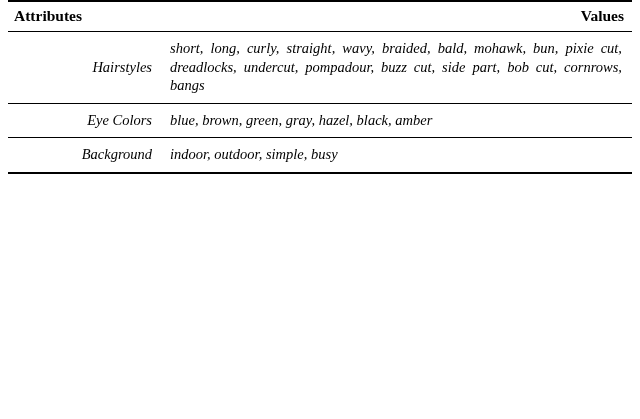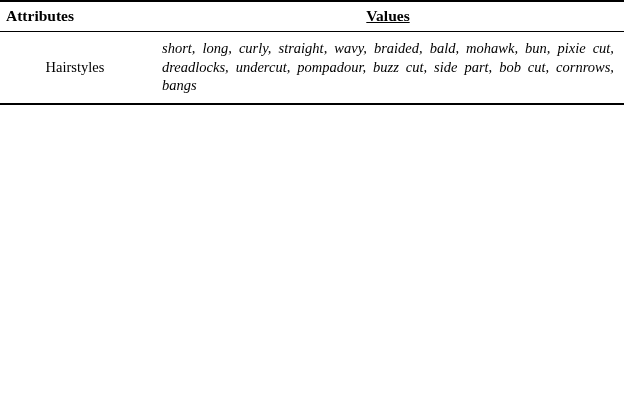--- a/index.html
+++ b/index.html
@@ -10,21 +10,21 @@
   body {
     width: 640px;
     height: 419px;
     font-family: "Liberation Serif", serif;
     color: #000000;
     overflow: hidden;
   }
   .table-wrap {
     width: 564px;
     box-sizing: border-box;
-    padding: 0 0;
+    padding: 0 8px;
   }
   table.attr-table {
     border-collapse: collapse;
     width: 624px;
     table-layout: fixed;
     font-size: 14.5px;
   }
   table.attr-table col.c-attr { width: 152px; }
   table.attr-table col.c-vals { width: 472px; }
 
@@ -34,36 +34,36 @@
     border-bottom: 1px solid #000;
     padding: 5px 8px 6px 8px;
     font-weight: bold;
     font-size: 15.5px;
   }
   tr.head-row th.attr-head {
     text-align: left;
     padding-left: 6px;
   }
   tr.head-row th.vals-head {
-    text-align: center;
-    text-decoration: underline;
+    text-align: right;
   }
   tbody tr td {
     border-bottom: 0.9px solid #000;
     vertical-align: middle;
     padding: 7px 8px 8px 8px;
     line-height: 1.28;
   }
   tbody tr:last-child td {
     border-bottom: 2.2px solid #000;
   }
   td.attr-cell {
-    text-align: center;
+    text-align: right;
     padding-left: 6px;
     white-space: pre-line;
+    font-style: italic;
   }
   td.vals-cell {
     text-align: justify;
     text-align-last: left;
     padding-right: 10px;
     padding-left: 10px;
     font-style: italic;
   }
 </style>
 </head>
@@ -79,15 +79,23 @@
       <tr class="head-row">
         <th class="attr-head">Attributes</th>
         <th class="vals-head">Values</th>
       </tr>
     </thead>
     <tbody>
       <tr>
         <td class="attr-cell">Hairstyles</td>
         <td class="vals-cell">short, long, curly, straight, wavy, braided, bald, mohawk, bun, pixie cut, dreadlocks, undercut, pompadour, buzz cut, side part, bob cut, cornrows, bangs</td>
       </tr>
+      <tr>
+        <td class="attr-cell">Eye Colors</td>
+        <td class="vals-cell">blue, brown, green, gray, hazel, black, amber</td>
+      </tr>
+      <tr>
+        <td class="attr-cell">Background</td>
+        <td class="vals-cell">indoor, outdoor, simple, busy</td>
+      </tr>
     </tbody>
   </table>
 </div>
 
 </body></html>

